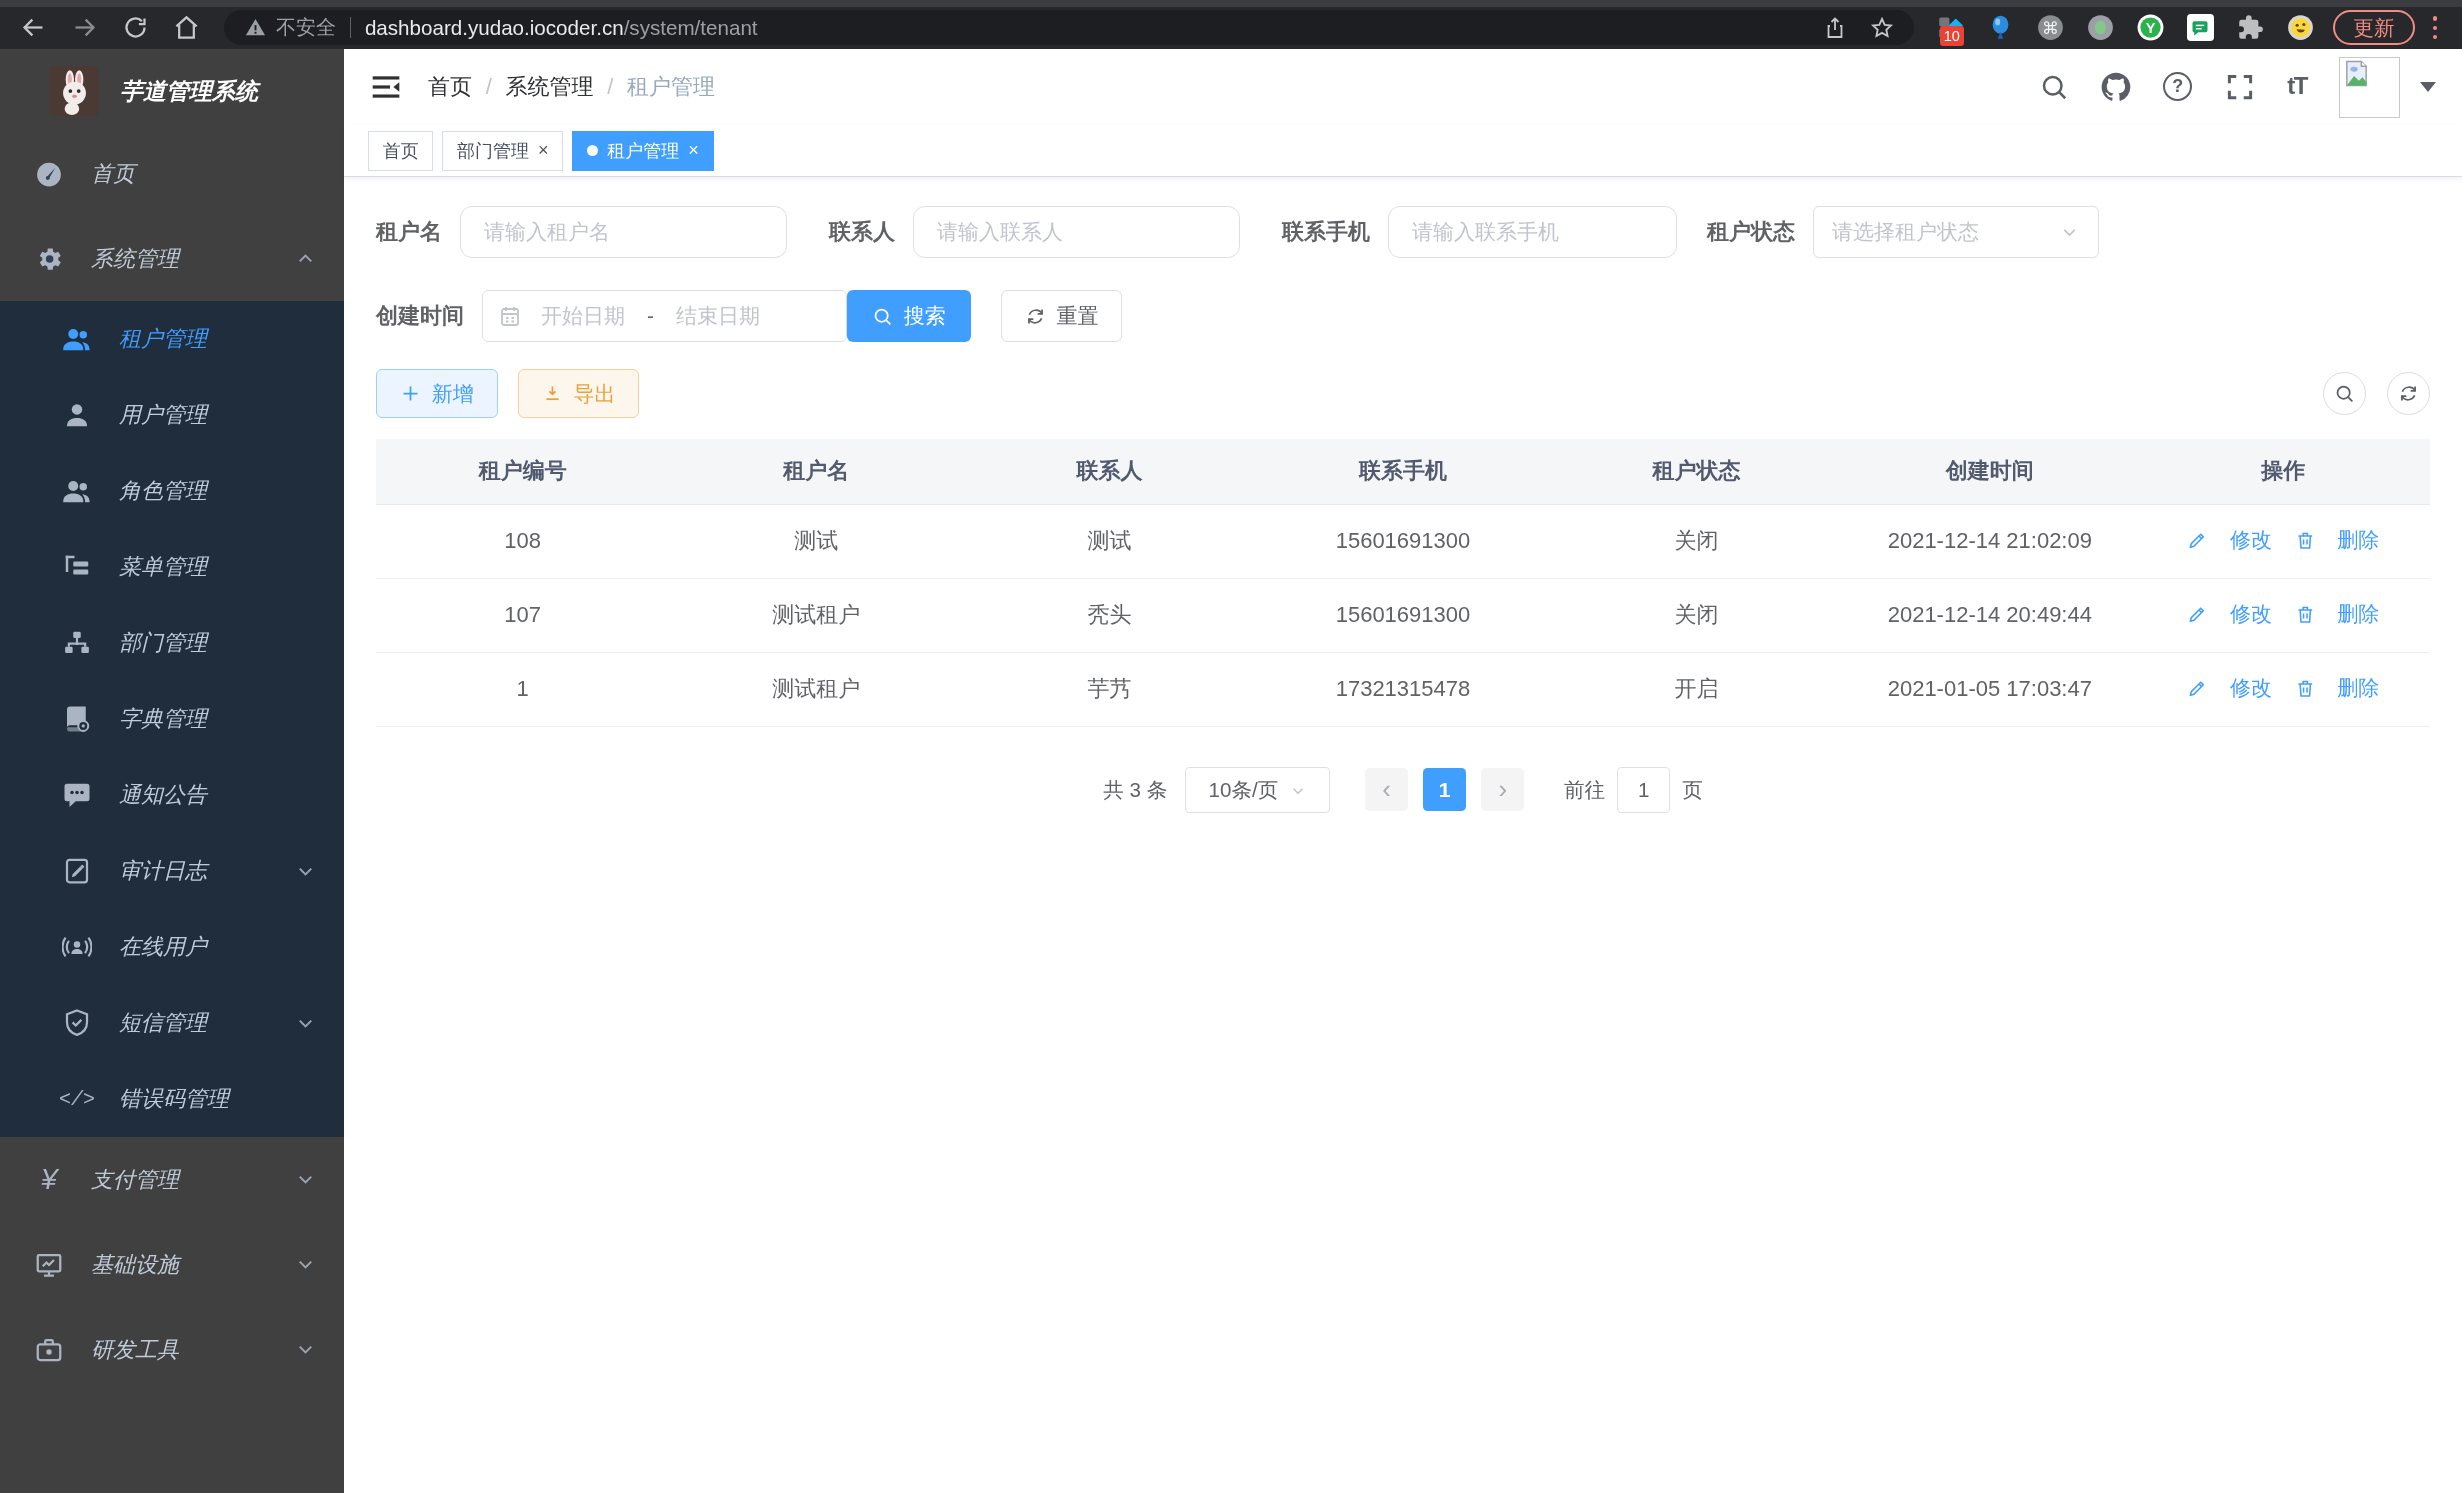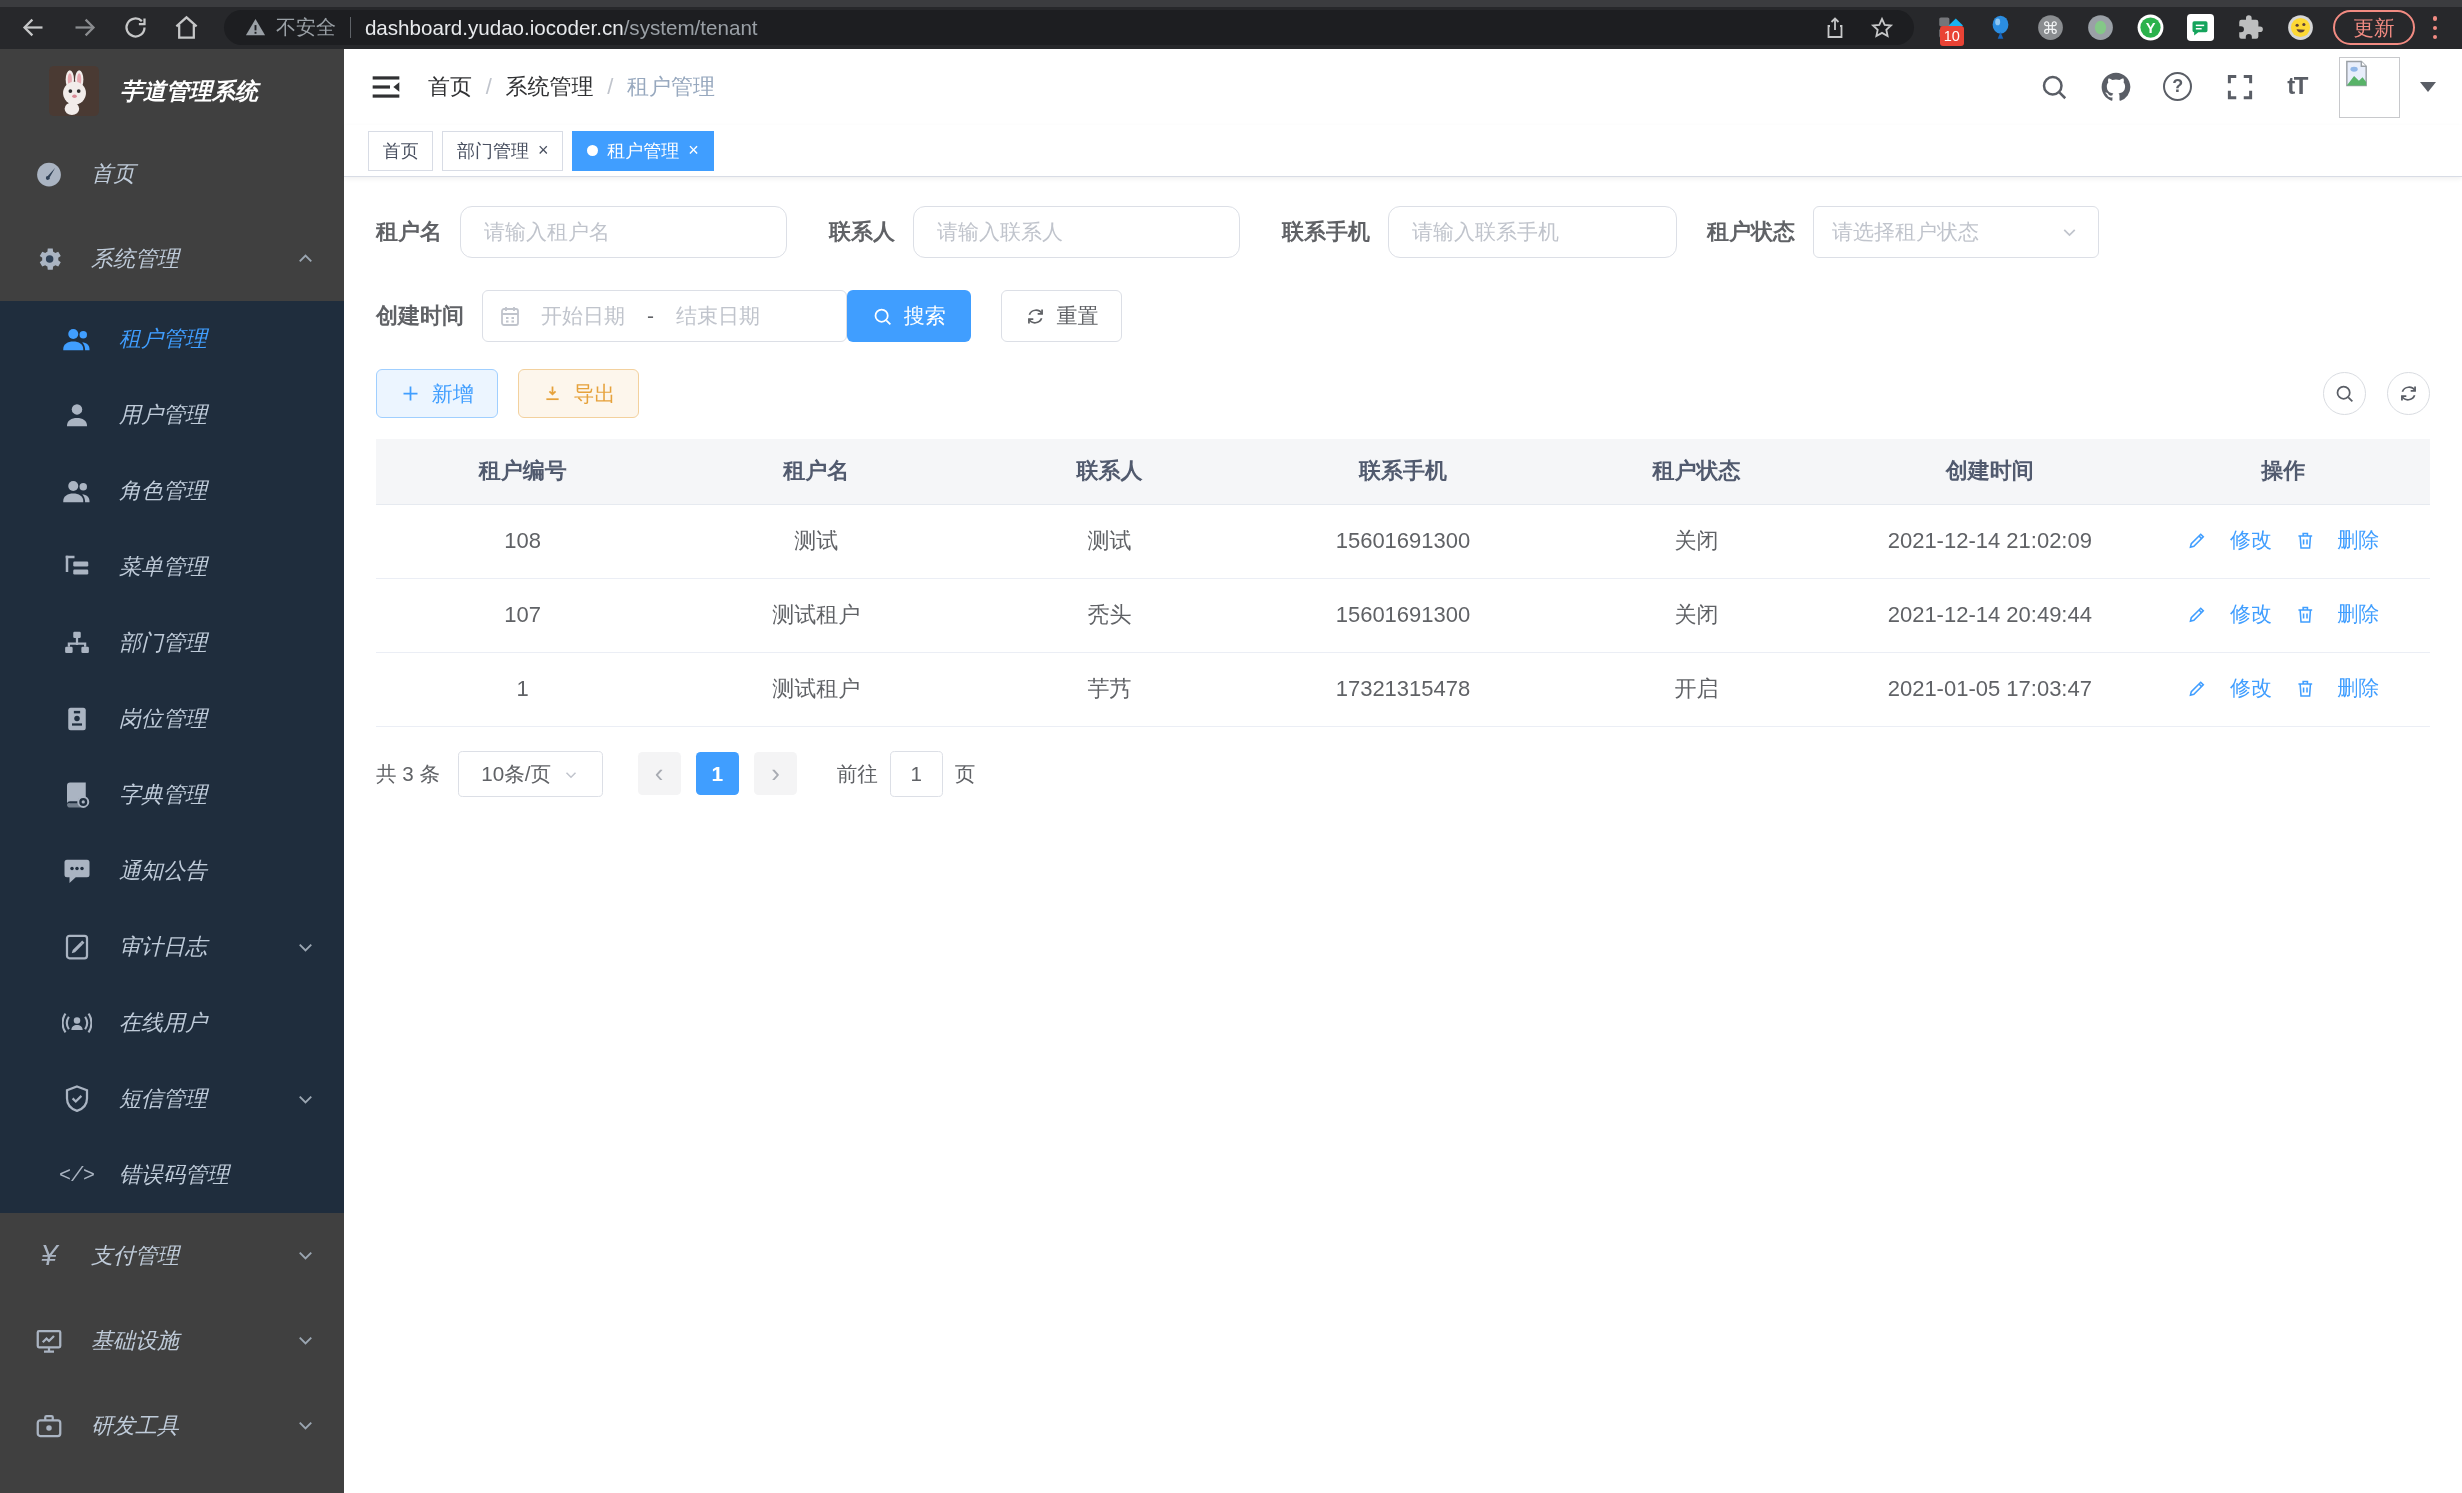--- a/index.html
+++ b/index.html
@@ -100,21 +100,21 @@
   .cbtn svg { width:21px; height:21px; }
 
   
   table { width:100%; border-collapse:collapse; table-layout:fixed; }
   thead th { background:#f5f6f8; height:65px; font-size:22px; color:#515a6e; font-weight:bold; text-align:center; border-bottom:1.5px solid #e6eaf0; }
   tbody td { height:74px; font-size:22px; color:#606266; text-align:center; border-bottom:1.5px solid #ebeef5; }
   .op-link { color:#409eff; display:inline-flex; align-items:center; gap:22px; margin:0 11.4px; cursor:pointer; font-size:21px; }
   .op-link svg { width:20.6px; height:20.6px; }
 
   
-  .pager { display:flex; justify-content:flex-start; align-items:center; margin-top:24px; font-size:20.6px; color:#606266; }
+  .pager { display:flex; justify-content:center; align-items:center; margin-top:40px; font-size:20.6px; color:#606266; }
   .pg-total { margin-right:18px; }
   .pg-size { width:145px; height:46px; border:1.5px solid #dcdfe6; border-radius:4.6px; display:flex; align-items:center; justify-content:center; gap:10.7px; cursor:pointer; margin-right:27px; }
   .pg-size .sel-caret { width:18px; height:18px; }
   .pg-btn { width:43px; height:43px; background:#f4f4f5; border-radius:4.6px; display:flex; align-items:center; justify-content:center; font-size:26px; color:#a8abb2; cursor:pointer; margin:0 7.6px; }
   .pg-page { width:43px; height:43px; background:#409eff; color:#fff; border-radius:4.6px; display:flex; align-items:center; justify-content:center; font-size:21px; font-weight:bold; margin:0 7.6px; cursor:pointer; }
   .pg-goto { margin-left:32px; display:flex; align-items:center; gap:12px; }
   .pg-input { width:53px; height:46px; border:1.5px solid #dcdfe6; border-radius:4.6px; text-align:center; font-size:20.6px; color:#606266; outline:none; }
 </style>
 </head>
 <body>
@@ -320,31 +320,20 @@
       <div class="mi">
         <span class="ic">
             <svg viewBox="0 0 24 24">
               <rect x="9" y="3" width="6" height="5" rx="1" fill="currentColor"></rect>
               <rect x="2.5" y="15" width="6" height="5" rx="1" fill="currentColor"></rect>
               <rect x="15.5" y="15" width="6" height="5" rx="1" fill="currentColor"></rect>
               <path d="M12 8v3M5.5 15v-2.5h13V15M12 11v2.5" stroke="currentColor" stroke-width="1.8" fill="none"></path>
             </svg>
           </span>
         <span>部门管理</span>
-      </div>
-      <div class="mi">
-        <span class="ic">
-            <svg viewBox="0 0 24 24">
-              <rect x="5" y="3" width="14" height="18" rx="2" fill="currentColor"></rect>
-              <rect x="9.5" y="5.5" width="5" height="2" fill="#1f2d3d"></rect>
-              <circle cx="12" cy="11.5" r="2.2" fill="#1f2d3d"></circle>
-              <rect x="8" y="15.5" width="8" height="1.8" fill="#1f2d3d"></rect>
-            </svg>
-          </span>
-        <span>岗位管理</span>
       </div>
       <div class="mi">
         <span class="ic">
             <svg viewBox="0 0 24 24">
               <path d="M4 4.5A2.5 2.5 0 0 1 6.5 2H19v15H6.5A2.5 2.5 0 0 0 4 19.5z" fill="currentColor"></path>
               <path d="M4 19.5A2.5 2.5 0 0 0 6.5 22H19v-3.5H6.5A2.5 2.5 0 0 0 4 19.5z" fill="currentColor" opacity=".6"></path>
               <circle cx="17" cy="17.5" r="4" fill="#1f2d3d" stroke="currentColor" stroke-width="1.6"></circle>
               <circle cx="17" cy="17.5" r="1.3" fill="currentColor"></circle>
             </svg>
           </span>

